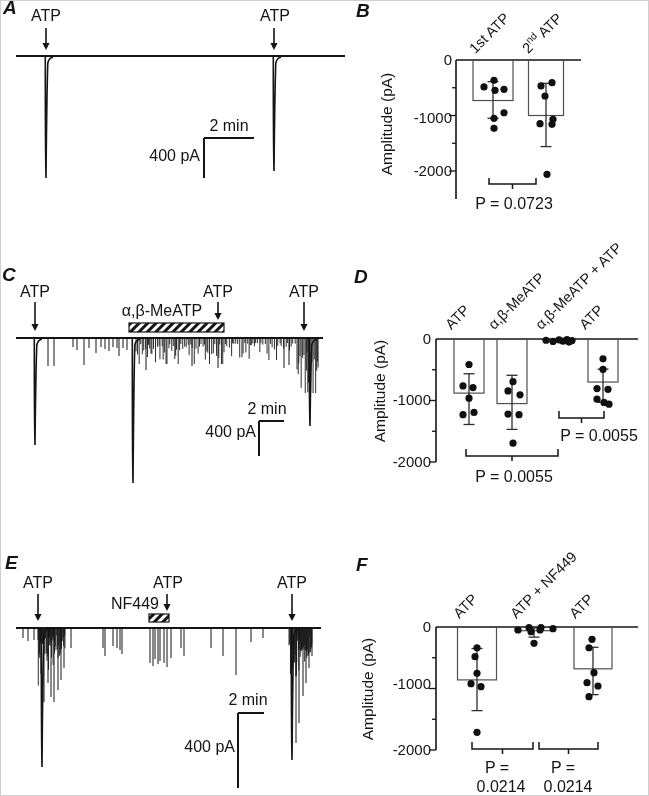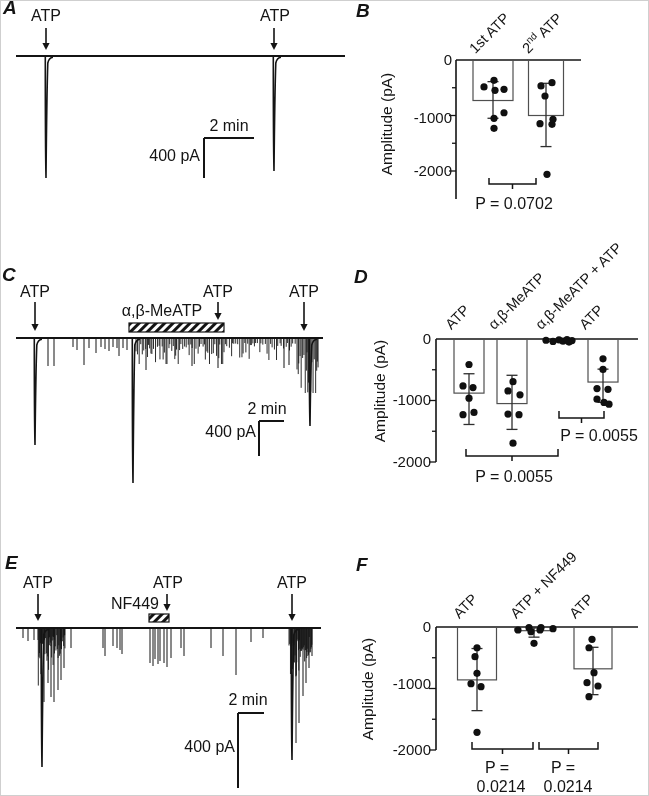--- a/index.html
+++ b/index.html
@@ -466,21 +466,21 @@
   <div class="t lbl cx" style="left:228px;top:117px;">2 min</div>
   <div class="t lbl rx" style="left:199px;top:147px;">400 pA</div>
 
   <div class="t letter" style="left:355px;top:0px;">B</div>
   <div class="t ylab rot90" style="left:386px;top:123px;">Amplitude (pA)</div>
   <div class="t tick rcy" style="left:451px;top:59px;">0</div>
   <div class="t tick rcy" style="left:451px;top:117px;">-1000</div>
   <div class="t tick rcy" style="left:451px;top:170px;">-2000</div>
   <div class="t cat rot45" style="left:477px;top:39px;">1st ATP</div>
   <div class="t cat rot45" style="left:530px;top:39px;"><span>2</span><sup class="small">nd</sup><span> ATP</span></div>
-  <div class="t pval cc" style="left:513px;top:203px;">P = 0.0702</div>
+  <div class="t pval cc" style="left:513px;top:203px;">P = 0.0723</div>
 
   <div class="t letter" style="left:1px;top:264px;">C</div>
   <div class="t lbl cx" style="left:34px;top:283px;">ATP</div>
   <div class="t lbl cx" style="left:217px;top:283px;">ATP</div>
   <div class="t lbl cx" style="left:303px;top:283px;">ATP</div>
   <div class="t lbl cx" style="left:161px;top:302px;">α,β-MeATP</div>
   <div class="t lbl cx" style="left:266px;top:400px;">2 min</div>
   <div class="t lbl rx" style="left:255px;top:423px;">400 pA</div>
 
   <div class="t letter" style="left:353px;top:266px;">D</div>

